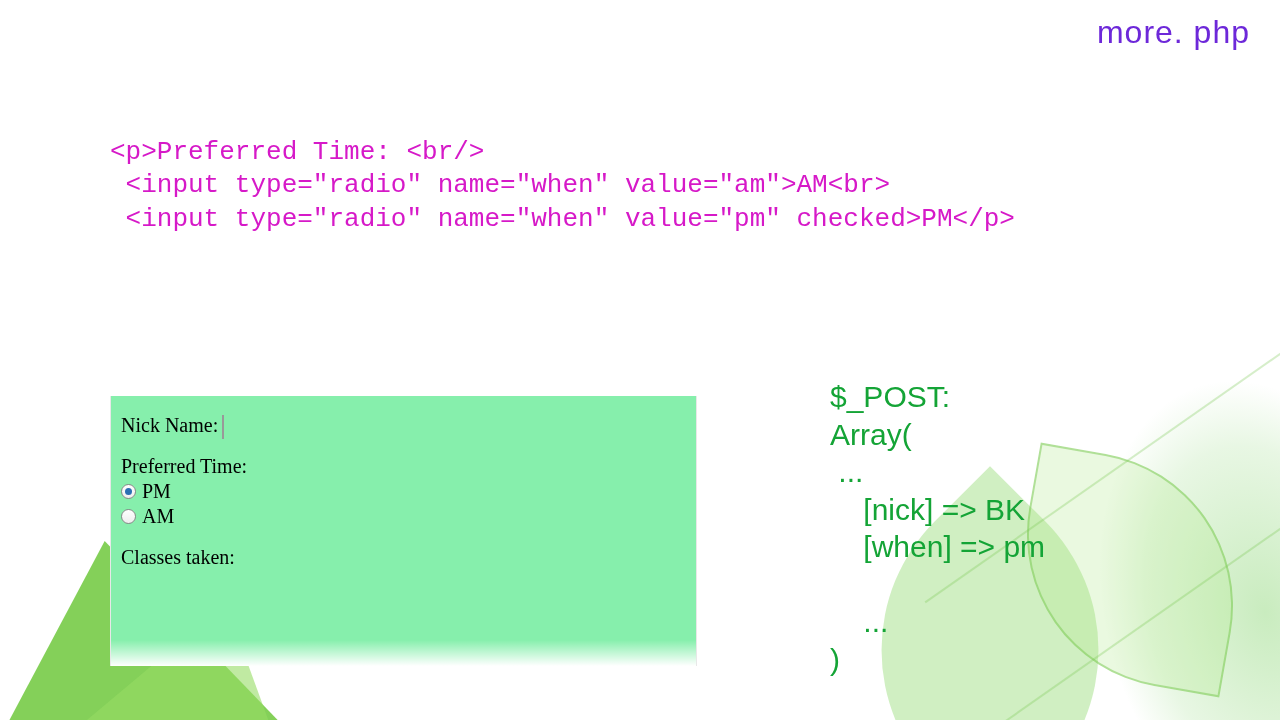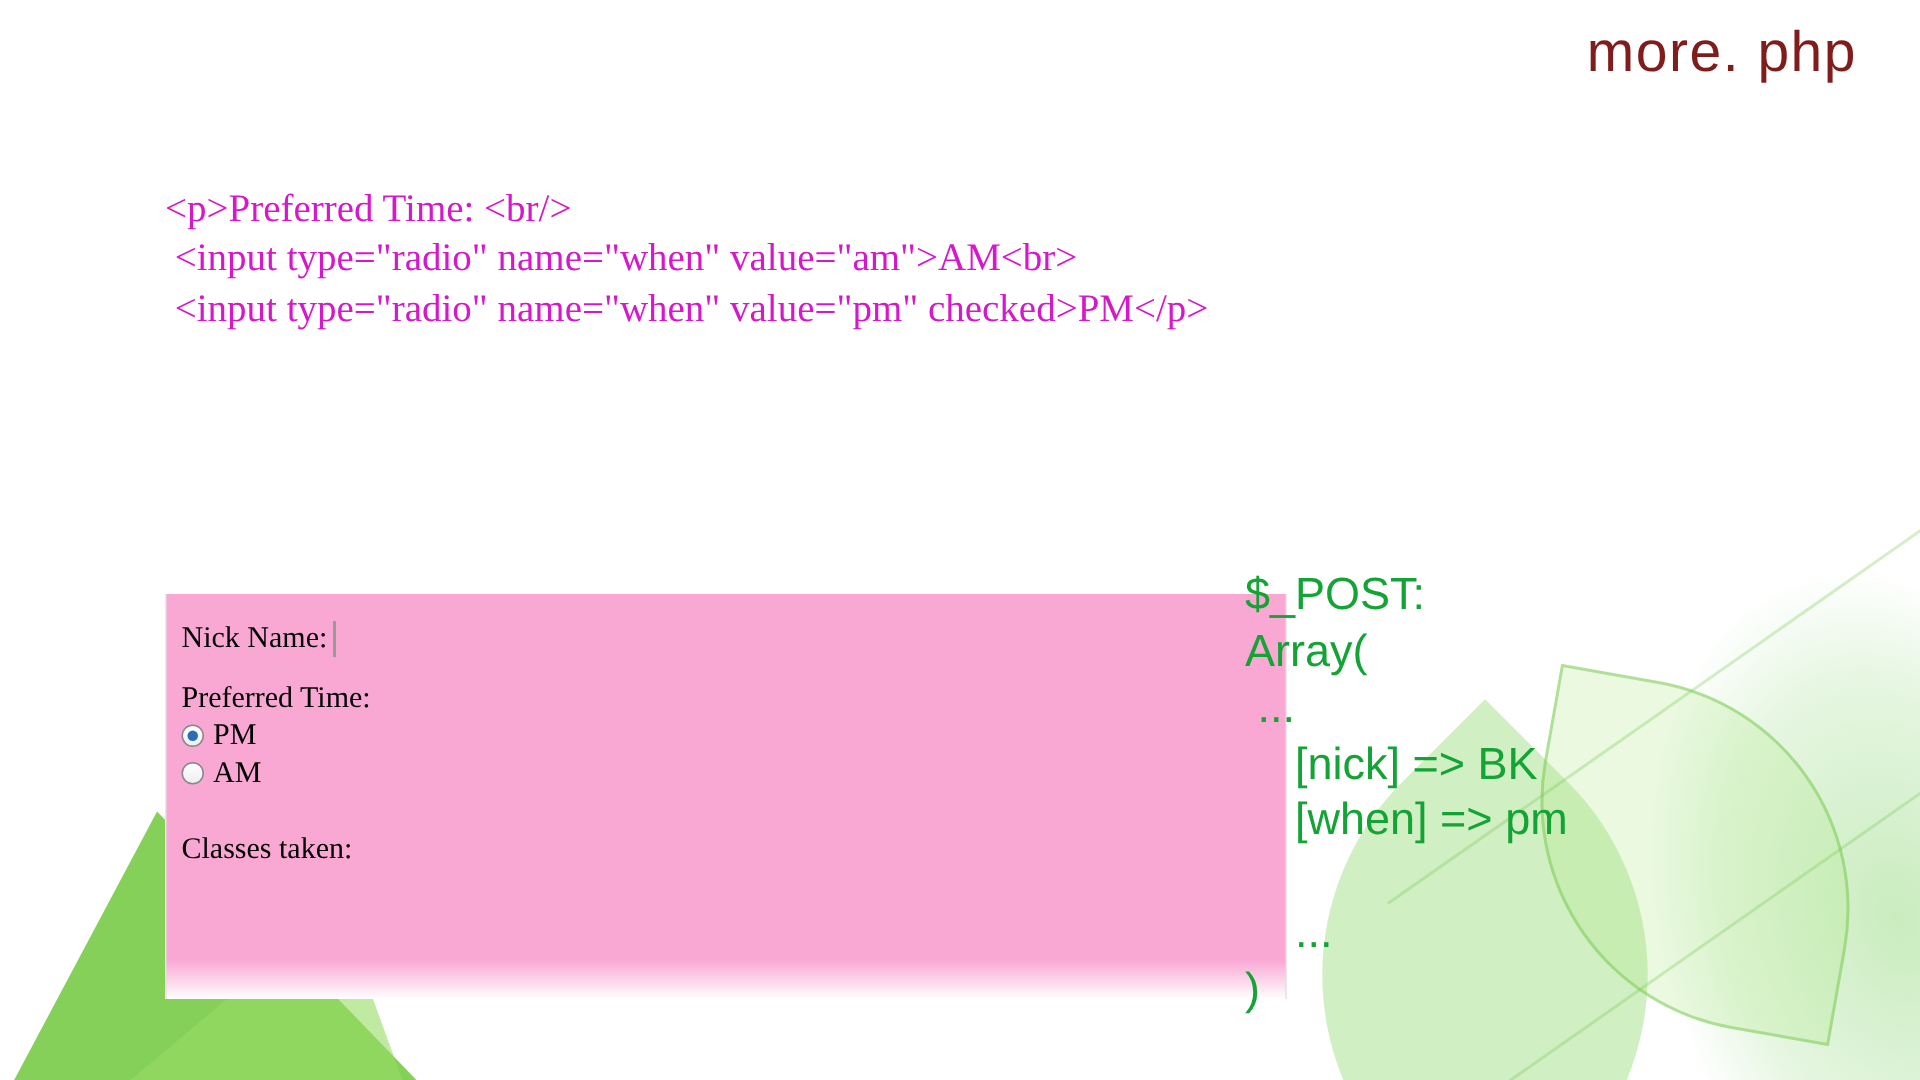--- a/index.html
+++ b/index.html
@@ -61,46 +61,46 @@
     height: 2px;
     width: 500px;
   }
   .line1 { right: -100px; bottom: 260px; transform: rotate(-35deg); }
   .line2 { right: -150px; bottom: 120px; transform: rotate(-35deg); }
 
   
   .title {
     position: absolute;
     top: 14px;
-    right: 42px;
-    font-size: 38px;
-    color: #7f1d1d;
+    right: 30px;
+    font-size: 32px;
+    color: #6d28d9;
     letter-spacing: 1px;
   }
 
   
   .code-block {
     position: absolute;
     left: 110px;
-    top: 122px;
+    top: 136px;
     font-size: 26px;
     line-height: 1.28;
     color: #d619c8;
-    font-family: Liberation Serif, serif;
+    font-family: Liberation Mono, monospace;
     white-space: pre;
   }
 
   
   .form-preview {
     position: absolute;
     left: 110px;
     top: 396px;
-    width: 748px;
+    width: 587px;
     height: 270px;
-    background: #f9a8d4;
+    background: #86efac;
     font-family: Georgia, 'Times New Roman', serif;
     font-size: 20px;
     color: #000;
     padding: 18px 10px 0 10px;
     border-left: 1px solid #e8e8e8;
     border-right: 1px solid #e8e8e8;
   }
   .form-row { margin-bottom: 16px; }
   .nick-label { display:inline-block; }
   .nick-input {
@@ -121,21 +121,21 @@
     background: linear-gradient(#fff,#eee);
   }
   .radio.checked::after {
     content:"";
     position:absolute;
     left: 3px; top: 3px;
     width: 7px; height: 7px;
     background: #2b6fb3;
     border-radius: 50%;
   }
-  .classes-head { margin-top: 28px; }
+  .classes-head { margin-top: 18px; }
   .checkbox {
     width: 16px; height: 16px;
     border: 1px solid #888;
     display:inline-block;
     position: relative;
     background: linear-gradient(#fff,#eee);
     vertical-align: middle;
     margin-right: 8px;
   }
   .checkbox.checked::after{

